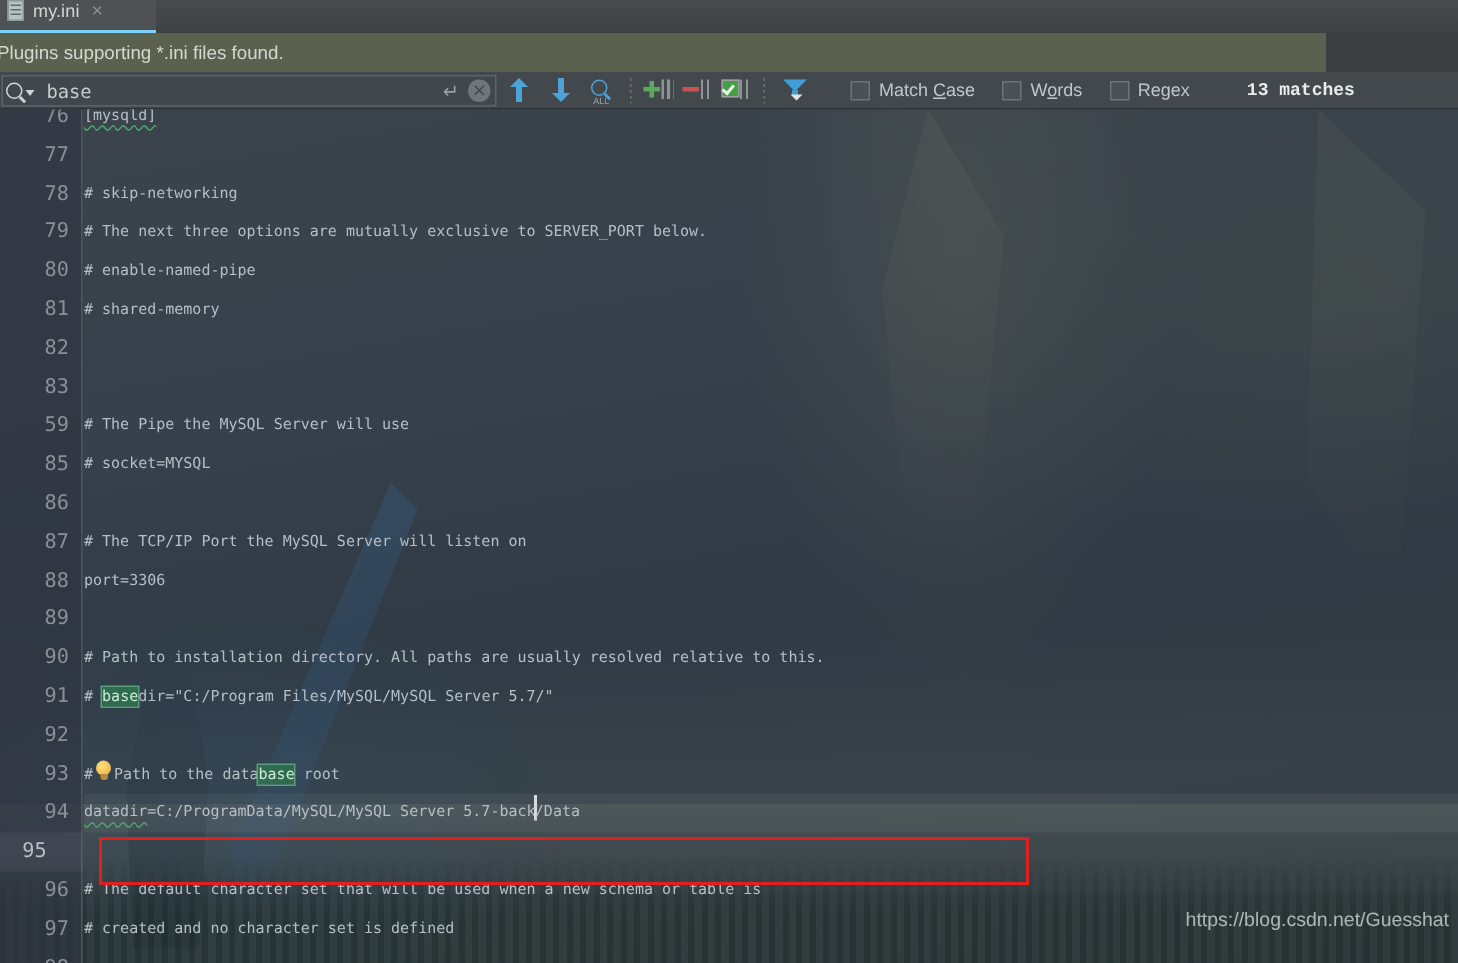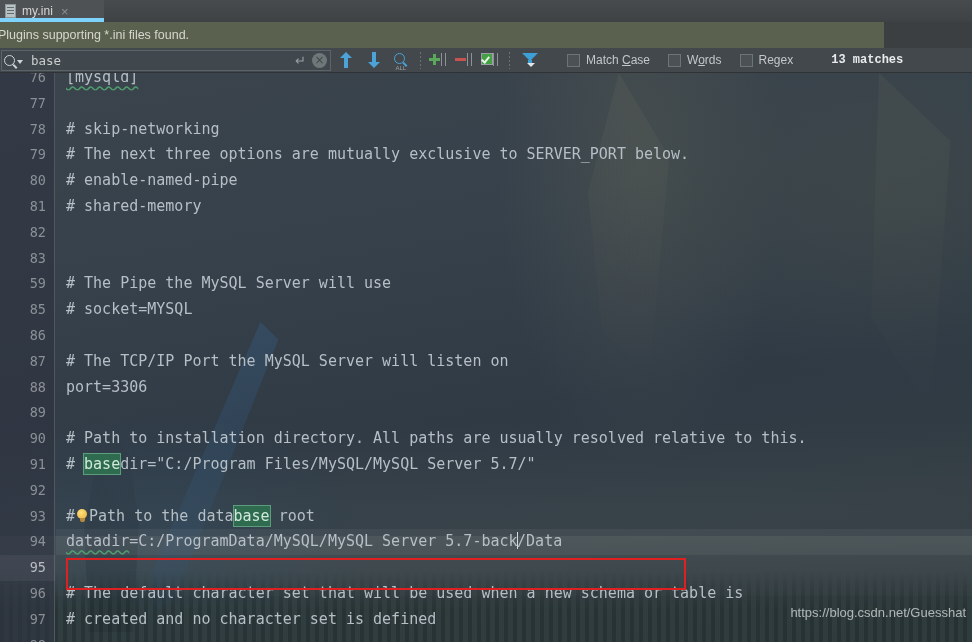--- a/index.html
+++ b/index.html
@@ -17,23 +17,23 @@
     background: #3c3f41;
     overflow: hidden;
   }
   .tabbar-bg-strip {
     position:absolute; top:0; left:0; width:972px; height:22px;
     background: linear-gradient(180deg,#474b4e 0%, #3e4245 100%);
   }
   .tab {
     position: absolute; top: 0; left: 0; height: 22px; width: 104px;
     background: #4e5254;
-    display: flex; align-items: flex-end;
+    display: flex; align-items: flex-start;
     padding: 0 6px 0 4px;
-    border-bottom: 4px solid #7dd3fc;
+    border-bottom: 2px solid #7dd3fc;
   }
   .tab-file-icon {
     width: 13px; height: 14px; margin-right: 5px;
     position: relative; flex: 0 0 auto;
   }
   .tab-file-icon .page {
     position:absolute; left:1px; top:0; width:11px; height:14px;
     background:#b8c2c4; border:1px solid #8d9699;
   }
   .tab-file-icon .ln {
@@ -212,30 +212,30 @@
     background: rgba(46,52,64,.62);
     border-right: 1px solid #53565c;
   }
   .gutter-lines { position: absolute; top: 0; left: 0; width: 55px; }
   .gl {
     height: 25.8px; line-height: 25.8px;
     text-align: right; padding-right: 9px;
     font-family: "DejaVu Sans Mono", monospace;
     font-size: 13.5px; color: #8b9096;
   }
-  .gl.current { background: rgba(255,255,255,.055); color:#b9bec3; }
+  .gl.current { background: rgba(255,255,255,.055); color:#b9bec3;text-align:center; }
 
   .code-area {
     position: absolute; top: 0; left: 56px; right: 0; height: 569px;
   }
   .cl {
     height: 25.8px; line-height: 25.8px;
     font-family: "DejaVu Sans Mono", monospace;
-    font-size: 15px; color: #b6bfc6;
-    white-space: pre; padding-left: 10px;
+    font-size: 10px; color: #b6bfc6;
+    white-space: pre; 
     position: relative;
   }
   .cl.current-line {
     background: rgba(255,255,255,.05);
   }
   .cl .hl {
     background: #2f6b4e; outline: 1px solid #5d9c7c; color: #cfe9db;
     padding: 1px 0;
   }
   .cl .wavy {

